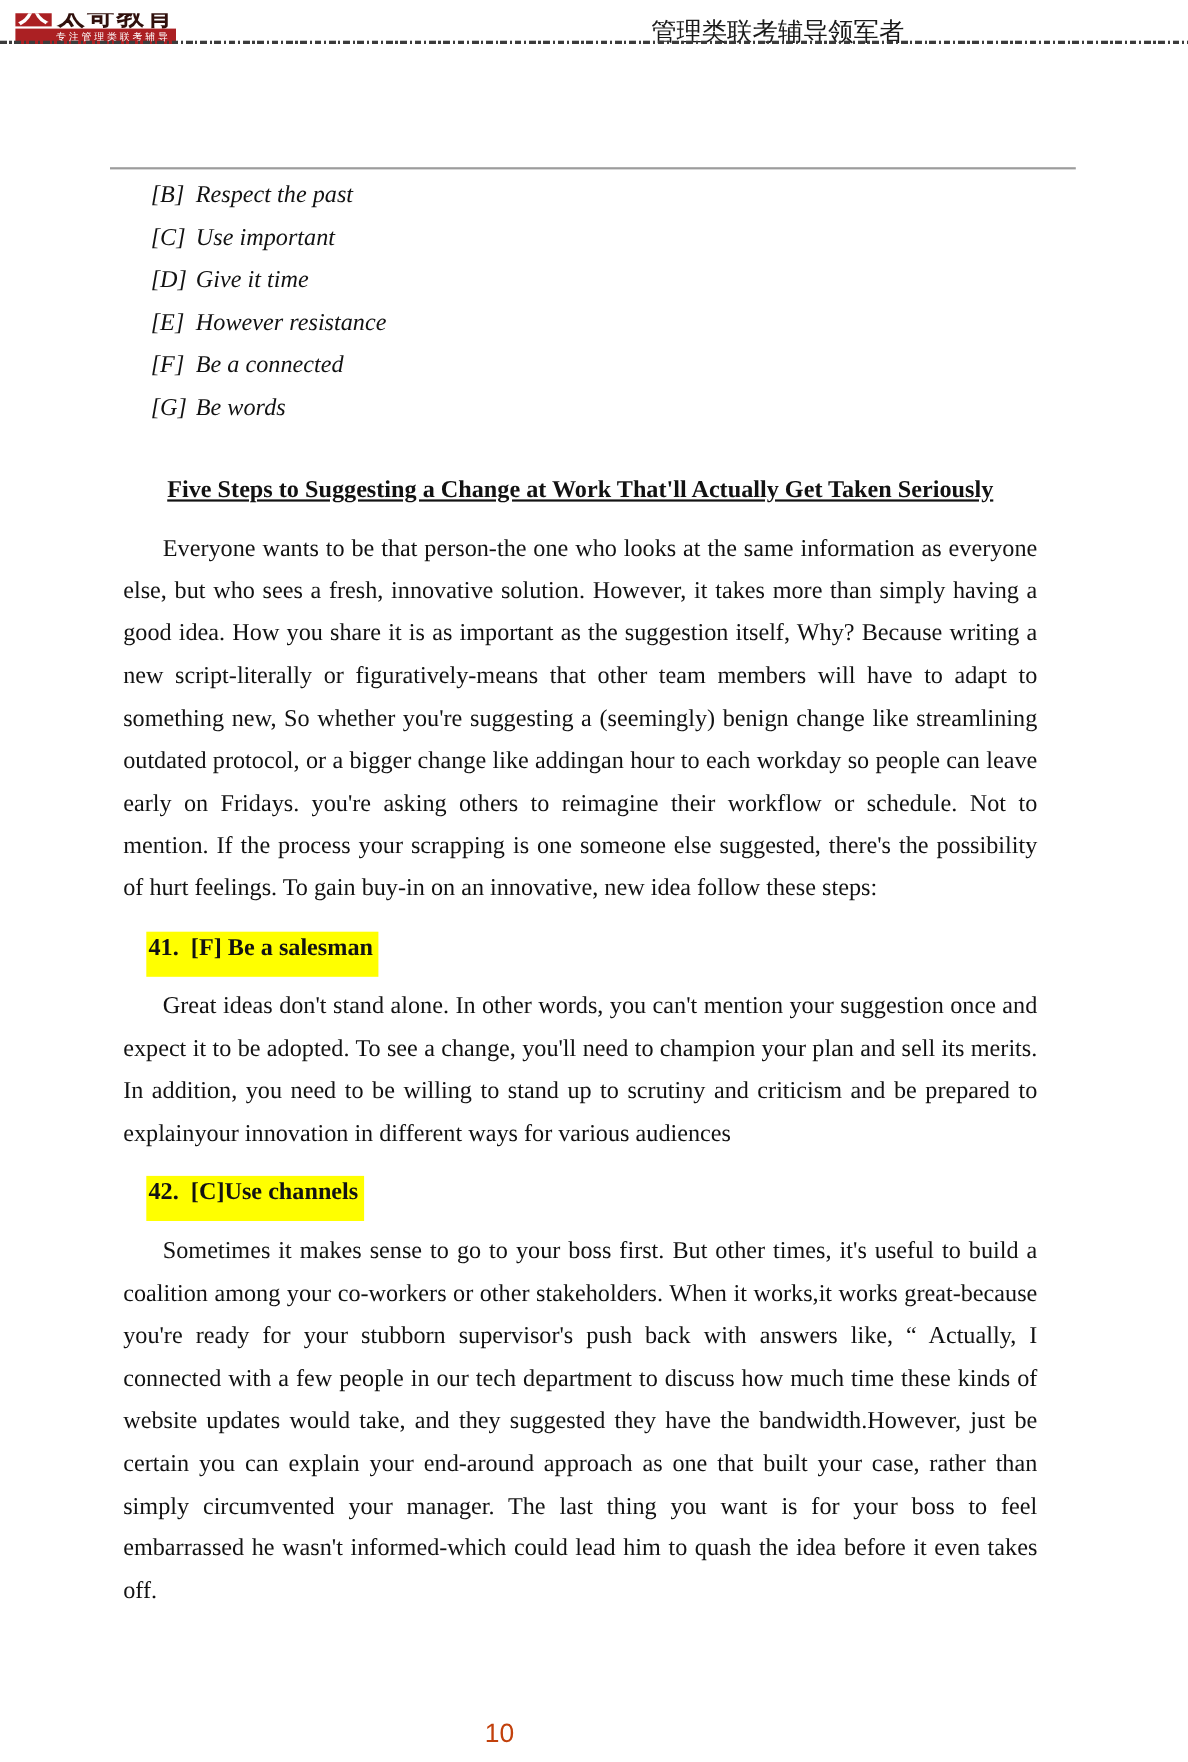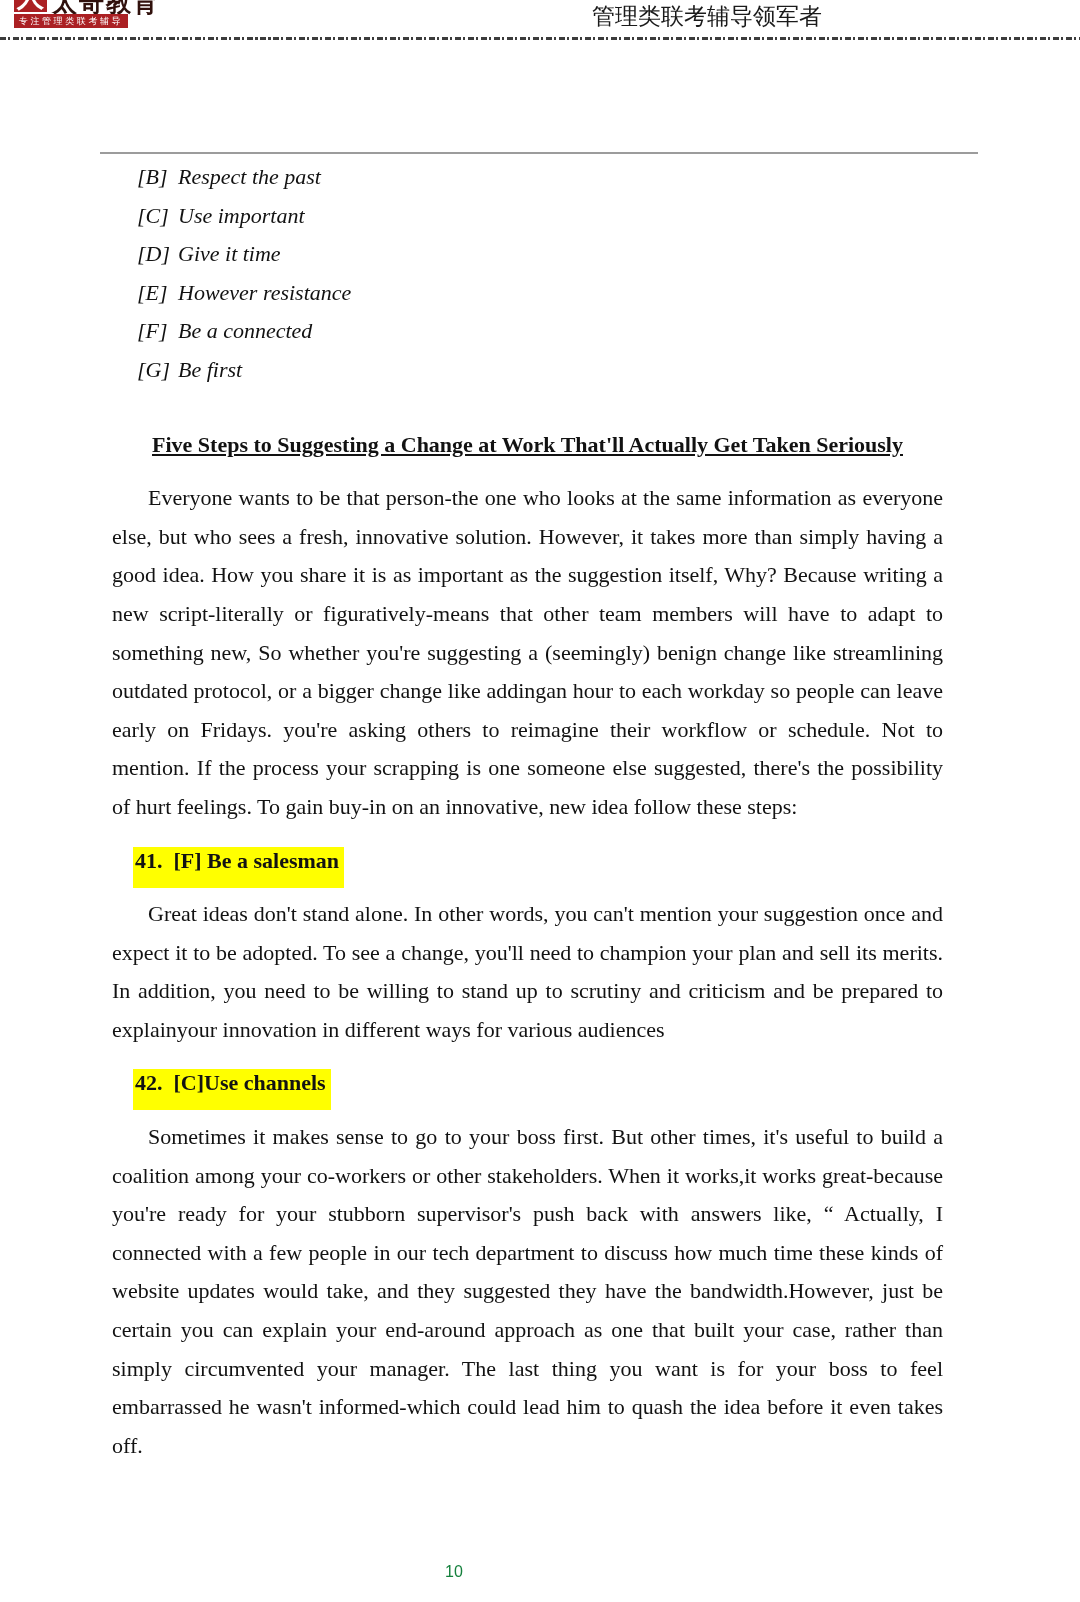--- a/index.html
+++ b/index.html
@@ -1,34 +1,34 @@
 <!DOCTYPE html>
 <html><head>
 <meta charset="utf-8">
 <style>
   html,body{margin:0;padding:0;background:#ffffff;}
   .page{
     position:relative;width:1080px;height:1602px;background:#ffffff;
     font-family:"Liberation Serif",serif;color:#121212;overflow:hidden;
   }
   
-  .header{position:absolute;top:0;left:0;width:1080px;height:40px;overflow:hidden;}
+  .header{position:absolute;top:12px;left:0;width:1080px;height:40px;overflow:hidden;}
   .logo-mark{
     position:absolute;left:14px;top:-19px;width:33px;height:31px;background:#ab2023;
     color:#ffffff;display:flex;align-items:flex-end;justify-content:center;
     font-family:"Liberation Sans",sans-serif;font-weight:bold;font-size:27px;line-height:29px;
   }
   .logo-name{
     position:absolute;left:52px;top:-10px;font-family:"Liberation Sans",sans-serif;
     font-weight:bold;font-size:25px;line-height:25px;color:#30100c;letter-spacing:2px;white-space:nowrap;
   }
   .logo-tagline{
     position:absolute;left:14px;top:14px;width:114px;height:14px;background:#ab2023;
     color:#ffffff;font-family:"Liberation Sans",sans-serif;font-size:9px;line-height:14px;
-    text-align:center;letter-spacing:2.6px;white-space:nowrap;overflow:hidden;
+    text-align:center;letter-spacing:2.6px;white-space:nowrap;overflow:hidden;padding-left:32px;
   }
   .slogan{
     position:absolute;left:592px;top:2px;font-family:"Liberation Sans",sans-serif;
     font-size:23px;line-height:28px;color:#1a1a1a;white-space:nowrap;text-align:right;
   }
   .divider{
     position:absolute;top:37px;left:0;width:1080px;height:3px;
     background:repeating-linear-gradient(90deg,#3c3c3c 0 6px,transparent 6px 8.5px,#3c3c3c 8.5px 10.5px,transparent 10.5px 13px);
   }
   
@@ -36,21 +36,21 @@
   .content{position:absolute;left:97px;top:158px;width:861px;font-size:22px;line-height:38.6px;}
   .options{list-style:none;margin:0;padding:0 0 0 40px;font-style:italic;}
   .opt-key{display:inline-block;min-width:41px;}
   .article-title{font-weight:bold;text-align:center;margin:36px 0 0 0;text-decoration:underline;}
   .para{margin:15px;text-align:justify;text-justify:inter-word;text-indent:36px;}
   .qline{margin:0 0 0 36px;font-weight:bold;white-space:pre-wrap;}
   .hl{background:#ffff00;padding:1px 5px 15px 2px;}
   
   .footer{
     position:absolute;top:1563px;left:0;width:908px;text-align:center;
-    font-family:"Liberation Sans",sans-serif;font-size:16px;color:#15803d;
+    font-family:"Liberation Sans",sans-serif;font-size:24px;color:#c2410c;
   }
 </style>
 </head>
 <body>
 
 <div class="page">
 
   <div class="header">
     <div class="logo-mark">
       <span>人</span>
@@ -64,21 +64,21 @@
   <div class="rule"></div>
 
   <div class="content">
 
     <ul class="options">
       <li><span class="opt-key">[B]</span><span>Respect the past</span></li>
       <li><span class="opt-key">[C]</span><span>Use important</span></li>
       <li><span class="opt-key">[D]</span><span>Give it time</span></li>
       <li><span class="opt-key">[E]</span><span>However resistance</span></li>
       <li><span class="opt-key">[F]</span><span>Be a connected</span></li>
-      <li><span class="opt-key">[G]</span><span>Be first</span></li>
+      <li><span class="opt-key">[G]</span><span>Be words</span></li>
     </ul>
 
     <p class="article-title">Five Steps to Suggesting a Change at Work That'll Actually Get Taken Seriously</p>
 
     <p class="para">Everyone wants to be that person-the one who looks at the same information as everyone else, but who sees a fresh, innovative solution. However, it takes more than simply having a good idea. How you share it is as important as the suggestion itself, Why? Because writing a new script-literally or figuratively-means that other team members will have to adapt to something new, So whether you're suggesting a (seemingly) benign change like streamlining outdated protocol, or a bigger change like addingan hour to each workday so people can leave early on Fridays. you're asking others to reimagine their workflow or schedule. Not to mention. If the process your scrapping is one someone else suggested, there's the possibility of hurt feelings. To gain buy-in on an innovative, new idea follow these steps:</p>
 
     <div class="qline"><span class="hl">41.  [F] Be a salesman</span></div>
 
     <p class="para">Great ideas don't stand alone. In other words, you can't mention your suggestion once and expect it to be adopted. To see a change, you'll need to champion your plan and sell its merits. In addition, you need to be willing to stand up to scrutiny and criticism and be prepared to explainyour innovation in different ways for various audiences</p>
 

